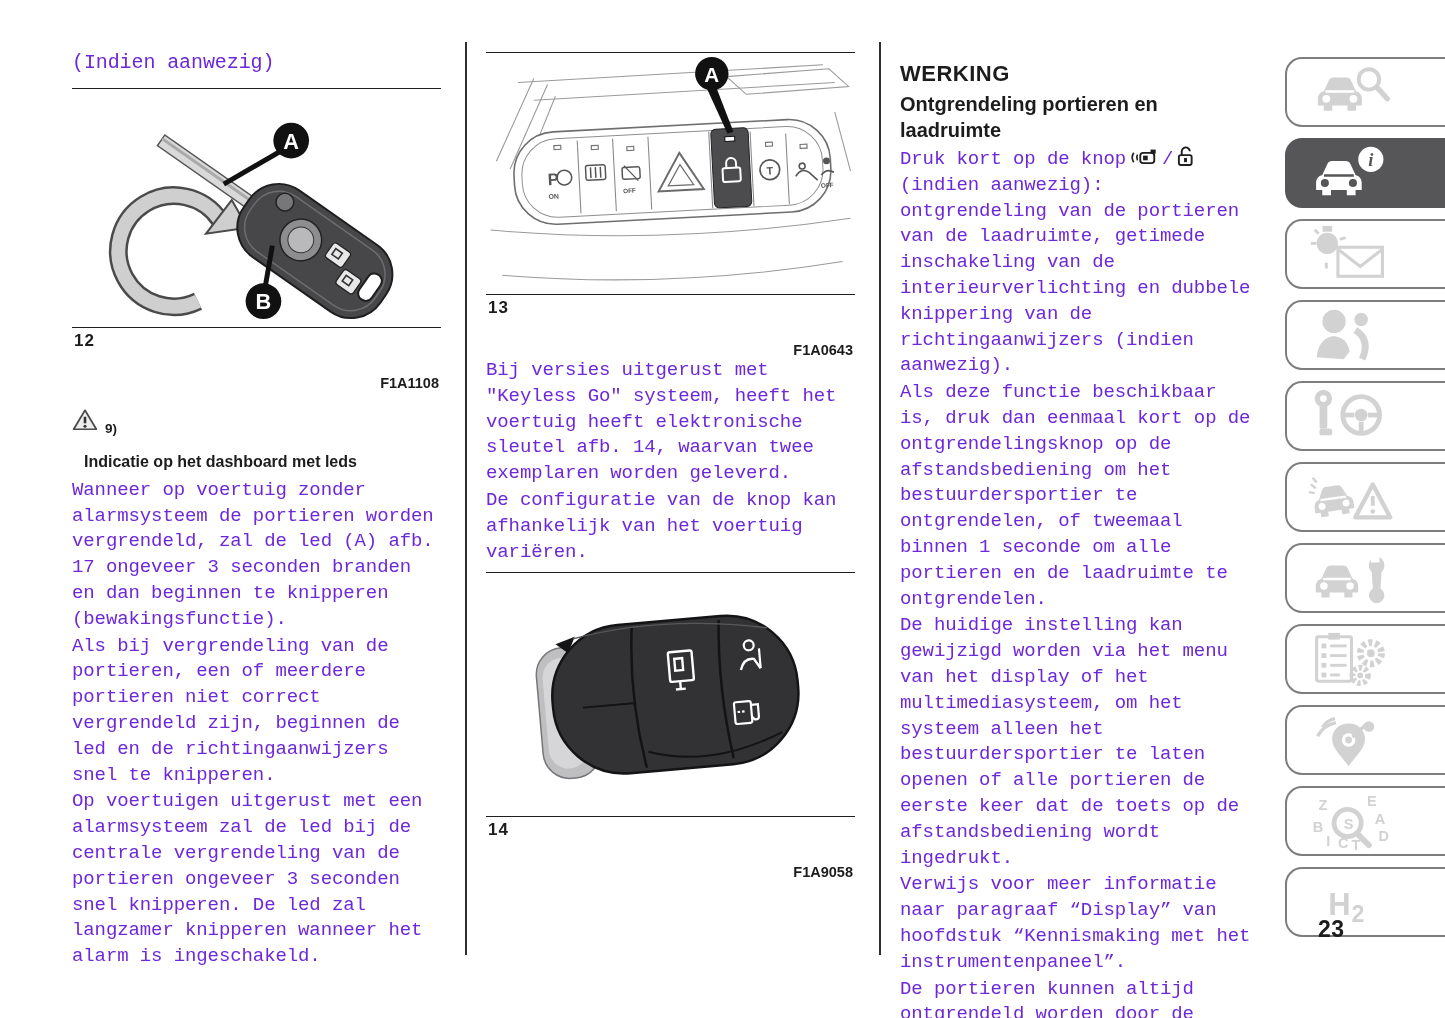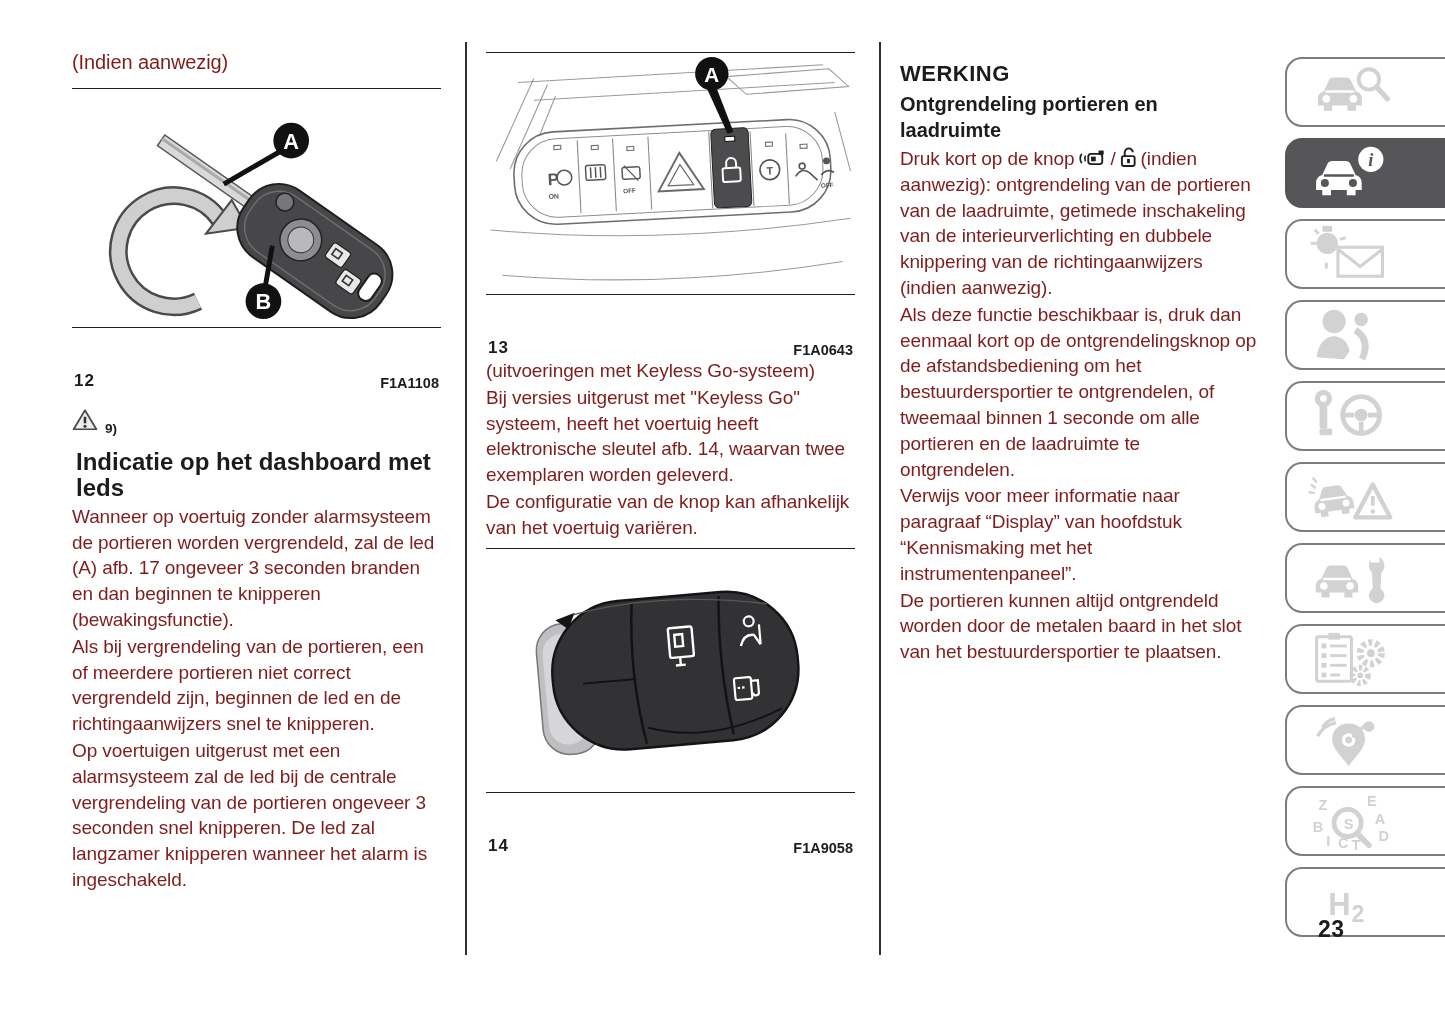--- a/index.html
+++ b/index.html
@@ -8,36 +8,36 @@
   .page { position:relative; width:1445px; height:1018px; overflow:hidden; background:#fff; }
 
   .col { position:absolute; top:40px; }
   .col1 { left:72px;  width:369px; }
   .col2 { left:486px; width:369px; }
   .col3 { left:900px; width:357px; }
 
   .vr { position:absolute; top:42px; height:913px; width:1.5px; background:#2e2e2e; }
   .vr1 { left:465px; } .vr2 { left:879px; }
 
-  .body-text { font-size:19px; line-height:25.8px; letter-spacing:-0.1px; color:#7f1d1d; }
+  .body-text { font-size:19px; line-height:25.8px; letter-spacing:-0.1px; color:#6d28d9;font-family:Liberation Mono, monospace; }
   p.body-text { margin:0 0 1px 0; }
 
   .intro-line { font-size:20px; margin:10px 0 12px 0; }
 
   .figure { margin-top:10px; }
   .fig-art { border-top:1.6px solid #1f1f1f; border-bottom:1.6px solid #1f1f1f; background:#fff; }
   .fig-art svg { display:block; width:100%; }
-  .fig-cap { display:flex; justify-content:space-between; align-items:flex-end; padding:3px 2px 0 2px; }
+  .fig-cap { display:flex; justify-content:space-between; align-items:flex-start; padding:3px 2px 0 2px; }
   .fig-num { font-weight:bold; font-size:17px; letter-spacing:1px; }
   .fig-code { font-weight:bold; font-size:14.5px;margin-top:44px; }
 
   .note-row { display:flex; align-items:flex-end; gap:7px; margin-top:22px; height:22px; }
   .note-ref { font-weight:bold; font-size:13.5px; line-height:13px; }
 
-  .h1-col { font-size:24px; font-weight:bold; line-height:26px; margin:14px 0 3px 4px; }
+  .h1-col { font-size:16px; font-weight:bold; line-height:26px; margin:14px 0 3px 12px; }
   .h-caps { font-size:22px; font-weight:bold; letter-spacing:0.5px; line-height:27px; margin:22px 0 4px 0; }
   .h-caps.first { margin-top:20px; }
   .h-sub { font-size:20px; font-weight:bold; line-height:26px; margin:0 0 3px 0; }
   .subtitle { margin-bottom:2px; }
 
   .inline-icon { display:inline-block; vertical-align:-3px; margin:0 4px; color:#1f1f1f; }
   .inline-icon svg { display:block; }
 
   
   .side-tab { position:absolute; left:1285px; width:175px; height:70px;
@@ -213,21 +213,20 @@
             <text x="227" y="29" text-anchor="middle" font-size="21" font-weight="bold" fill="#fff">A</text>
           </g>
         </svg>
       </div>
       <figcaption class="fig-cap">
         <span class="fig-num">13</span>
         <span class="fig-code">F1A0643</span>
       </figcaption>
     </figure>
 
-    <p class="body-text subtitle">(uitvoeringen met Keyless Go-systeem)</p>
     <p class="body-text">Bij versies uitgerust met "Keyless Go" systeem, heeft het voertuig heeft elektronische sleutel afb. 14, waarvan twee exemplaren worden geleverd.</p>
     <p class="body-text">De configuratie van de knop kan afhankelijk van het voertuig variëren.</p>
 
     <figure class="figure" style="margin-top:7px;">
       <div class="fig-art" style="height:245px;">
         <svg viewBox="0 0 370 245" height="243">
           <g transform="rotate(-5 185 124)">
             <rect x="52" y="66" width="58" height="132" rx="27" fill="#bfbfc1" stroke="#77777a" stroke-width="1.5"></rect>
             <rect x="58" y="76" width="40" height="112" rx="20" fill="#d6d6d8"></rect>
             <rect x="66" y="48" width="248" height="150" rx="72" fill="#323234" stroke="#141416" stroke-width="2.5"></rect>
@@ -279,20 +278,21 @@
             <rect x="11" y="5" width="15" height="11" rx="3" stroke-width="2"></rect>
             <rect x="22" y="1.5" width="5.5" height="4.5" fill="currentColor" stroke="none"></rect>
             <rect x="14" y="8" width="5" height="5" fill="currentColor" stroke="none"></rect>
           </svg></span><span>/</span><span class="inline-icon"><svg viewBox="0 0 18 22" width="17" height="21" fill="none" stroke="currentColor">
             <rect x="2" y="9.5" width="13.5" height="10.5" rx="2" stroke-width="2"></rect>
             <path d="M5,9.5 V6 a4.3,4.3 0 0 1 8.6,-0.6" stroke-width="2"></path>
             <rect x="7.5" y="12.5" width="3" height="4.5" fill="currentColor" stroke="none"></rect>
           </svg></span><span>(indien aanwezig): ontgrendeling van de portieren van de laadruimte, getimede inschakeling van de interieurverlichting en dubbele knippering van de richtingaanwijzers (indien aanwezig).</span>
     </p>
     <p class="body-text">Als deze functie beschikbaar is, druk dan eenmaal kort op de ontgrendelingsknop op de afstandsbediening om het bestuurdersportier te ontgrendelen, of tweemaal binnen 1 seconde om alle portieren en de laadruimte te ontgrendelen.</p>
+    <p class="body-text">De huidige instelling kan gewijzigd worden via het menu van het display of het multimediasysteem, om het systeem alleen het bestuurdersportier te laten openen of alle portieren de eerste keer dat de toets op de afstandsbediening wordt ingedrukt.</p>
     <p class="body-text">Verwijs voor meer informatie naar paragraaf “Display” van hoofdstuk “Kennismaking met het instrumentenpaneel”.</p>
     <p class="body-text">De portieren kunnen altijd ontgrendeld worden door de metalen baard in het slot van het bestuurdersportier te plaatsen.</p>
   </div>
 
   <div class="side-tab" style="top:57px">
     <svg viewBox="0 0 95 62" width="100" height="60">
       <use href="#car-front" x="8" y="10" width="56" height="42"></use>
       <circle cx="66" cy="18" r="10.5" fill="none" stroke="currentColor" stroke-width="4"></circle>
       <line x1="74" y1="26" x2="85" y2="38" stroke="currentColor" stroke-width="5.5" stroke-linecap="round"></line>
     </svg>

